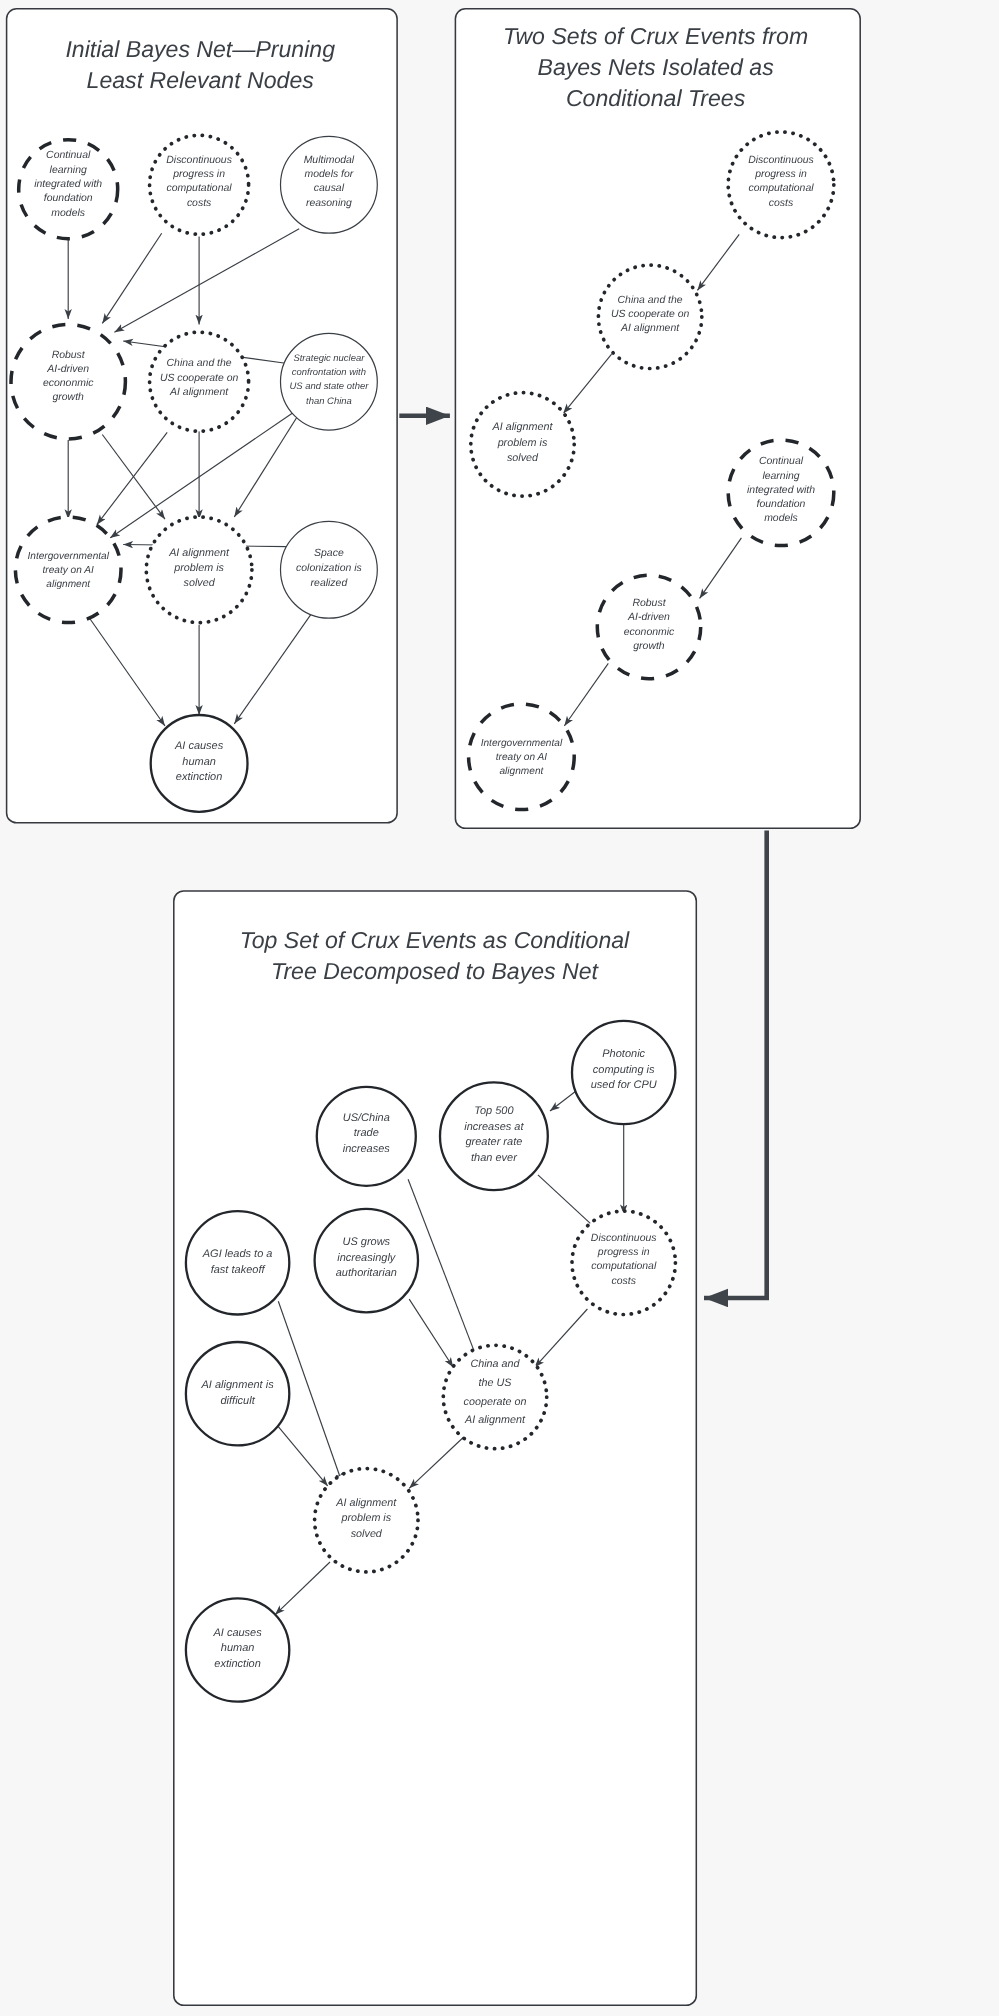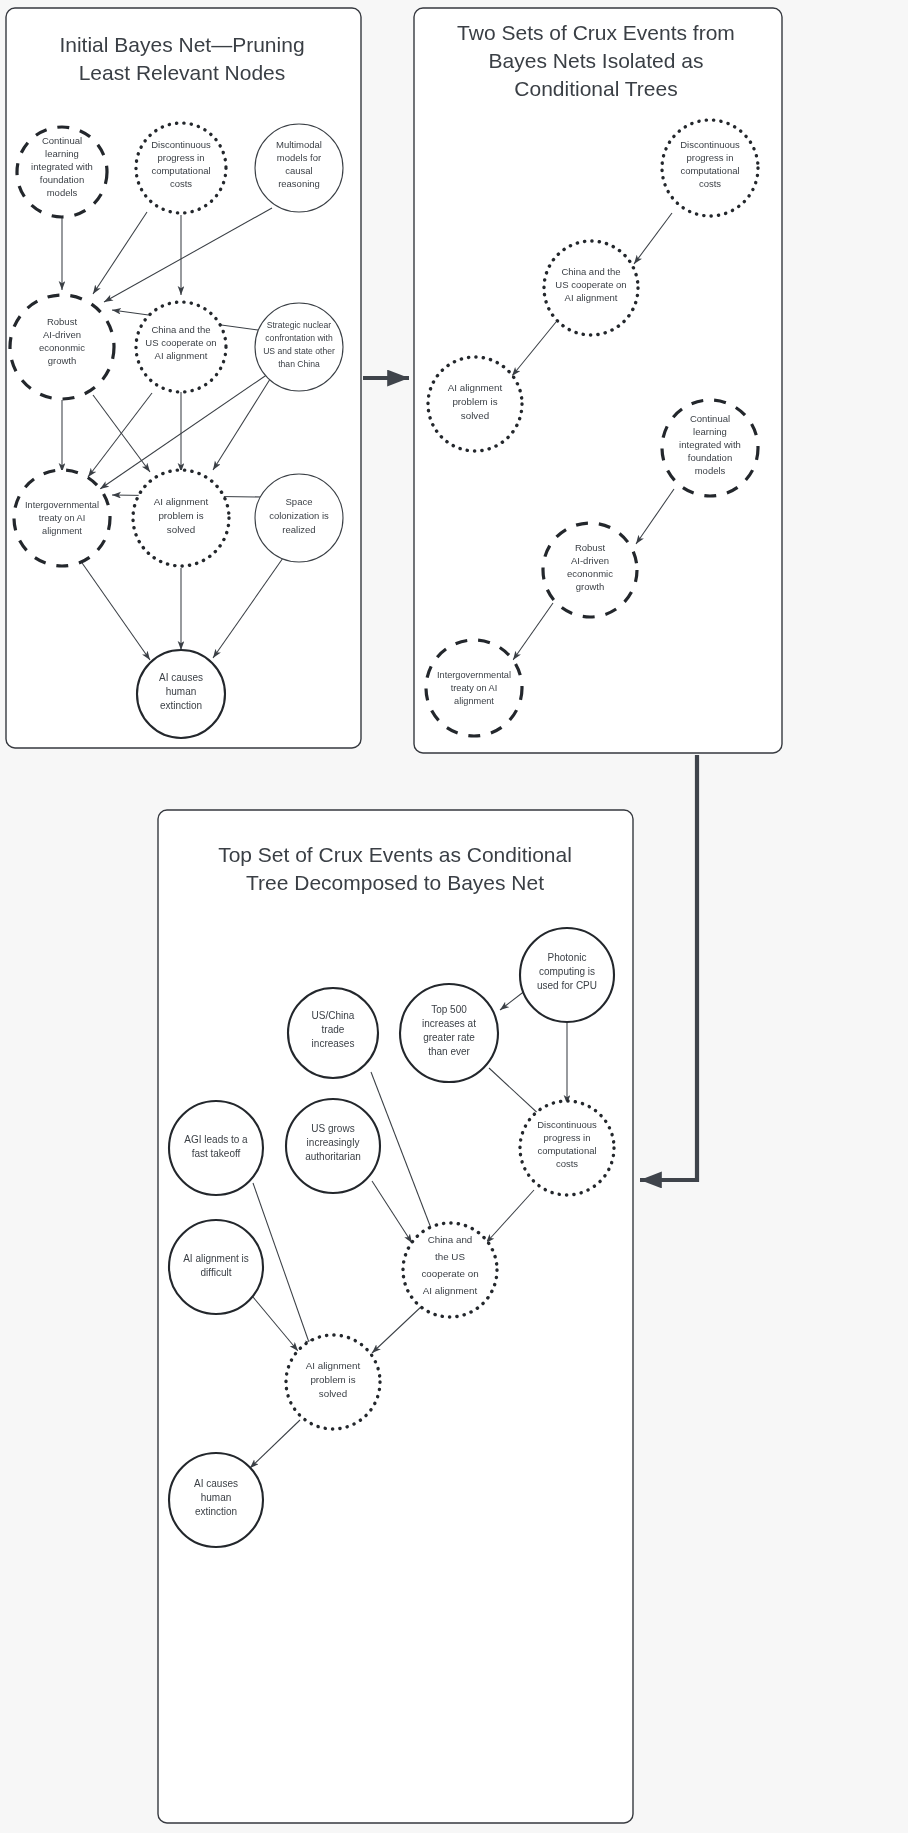--- a/index.html
+++ b/index.html
@@ -1,18 +1,18 @@
 <!DOCTYPE html>
 <html><head>
 <meta charset="utf-8">
 <style>
   html,body{margin:0;padding:0;background:#f7f7f7;}
   body{width:908px;height:1833px;position:relative;
        font-family:"Liberation Sans","DejaVu Sans",sans-serif;}
-  #root{position:absolute;inset:0;background:#f7f7f7;}
+  #root{position:absolute;inset:0;background:#f7f7f7;font-style:italic;}
   svg{display:block;}
   .panel-frame{fill:#ffffff;stroke:#36393f;stroke-width:1.4;}
   .panel-title{fill:#3a3f45;font-size:21px;text-anchor:middle;}
   .node-label{fill:#3a3f45;text-anchor:middle;}
   .nd-solid{fill:#ffffff;stroke:#23272c;stroke-width:2.1;}
   .nd-thin{fill:#ffffff;stroke:#3a3f45;stroke-width:1.1;}
   .nd-dotted{fill:#ffffff;stroke:#23272c;stroke-width:3.4;stroke-dasharray:0.2 7.2;stroke-linecap:round;}
   .nd-dashed{fill:#ffffff;stroke:#23272c;stroke-width:3.2;stroke-dasharray:12 11;stroke-linecap:butt;}
   .edge{stroke:#3a3f45;stroke-width:1.05;fill:none;}
   .edge-thick{stroke:#3f444b;stroke-width:4.2;fill:none;}

